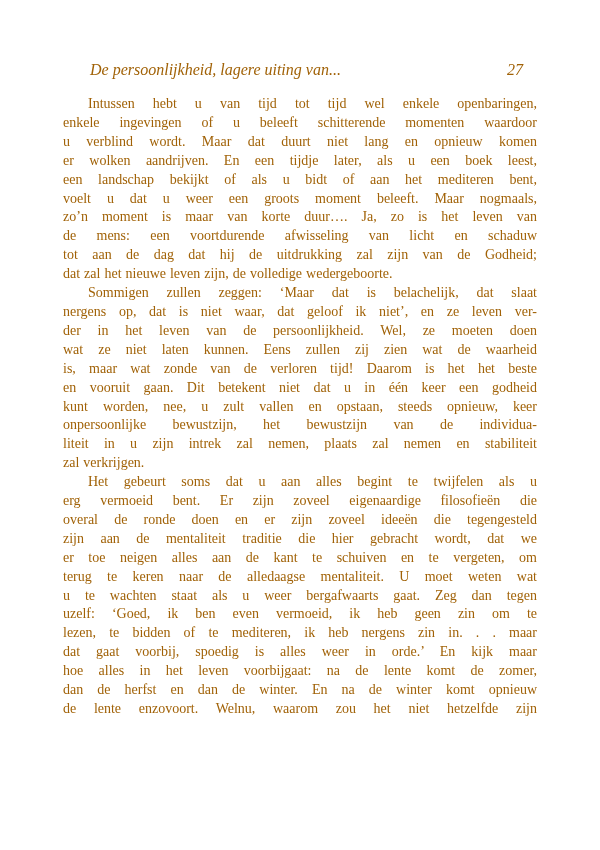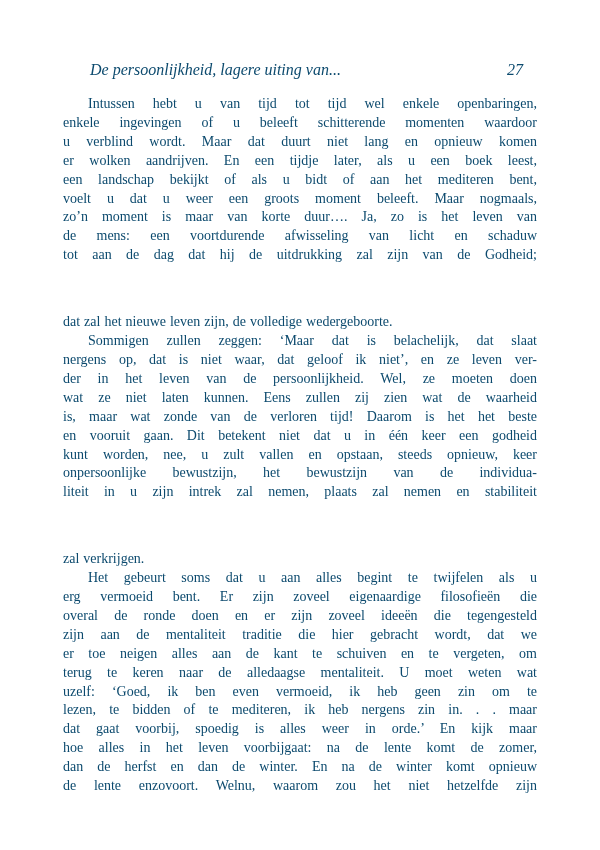--- a/index.html
+++ b/index.html
@@ -5,21 +5,21 @@
   html, body {
     margin: 0;
     padding: 0;
     background: #ffffff;
   }
   .page {
     position: relative;
     width: 600px;
     height: 850px;
     background: #ffffff;
-    color: #0c4a6e;
+    color: #a16207;
     font-family: "Liberation Serif", "DejaVu Serif", serif;
     overflow: hidden;
   }
   .running-head {
     position: absolute;
     left: 90px;
     top: 60px;
     width: 433px;
     display: flex;
     justify-content: space-between;
@@ -39,21 +39,20 @@
     word-spacing: 0.5px;
   }
   .line {
     text-align: justify;
     text-align-last: justify;
     white-space: normal;
   }
   .line.para-end {
     text-align: center;
     text-align-last: left;
-    margin-top: 48px;
   }
   .line.indent {
     text-indent: 25px;
   }
 </style>
 </head>
 <body>
 
 <div class="page">
   <div class="running-head">
@@ -80,20 +79,21 @@
       <div class="line">kunt worden, nee, u zult vallen en opstaan, steeds opnieuw, keer</div>
       <div class="line">onpersoonlijke bewustzijn, het bewustzijn van de individua-</div>
       <div class="line">liteit in u zijn intrek zal nemen, plaats zal nemen en stabiliteit</div>
       <div class="line para-end">zal verkrijgen.</div>
       <div class="line indent">Het gebeurt soms dat u aan alles begint te twijfelen als u</div>
       <div class="line">erg vermoeid bent. Er zijn zoveel eigenaardige filosofieën die</div>
       <div class="line">overal de ronde doen en er zijn zoveel ideeën die tegengesteld</div>
       <div class="line">zijn aan de mentaliteit traditie die hier gebracht wordt, dat we</div>
       <div class="line">er toe neigen alles aan de kant te schuiven en te vergeten, om</div>
       <div class="line">terug te keren naar de alledaagse mentaliteit. U moet weten wat</div>
+      <div class="line">u te wachten staat als u weer bergafwaarts gaat. Zeg dan tegen</div>
       <div class="line">uzelf: ‘Goed, ik ben even vermoeid, ik heb geen zin om te</div>
       <div class="line">lezen, te bidden of te mediteren, ik heb nergens zin in. . . maar</div>
       <div class="line">dat gaat voorbij, spoedig is alles weer in orde.’ En kijk maar</div>
       <div class="line">hoe alles in het leven voorbijgaat: na de lente komt de zomer,</div>
       <div class="line">dan de herfst en dan de winter. En na de winter komt opnieuw</div>
       <div class="line">de lente enzovoort. Welnu, waarom zou het niet hetzelfde zijn</div>
     </div>
 </div>
 
 </body></html>

